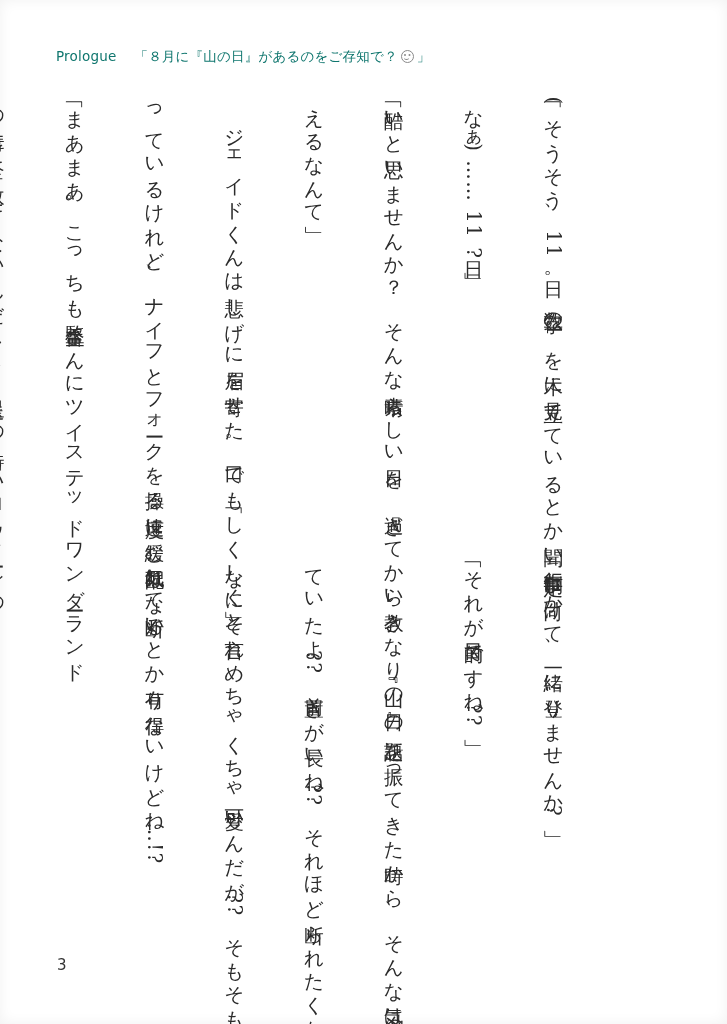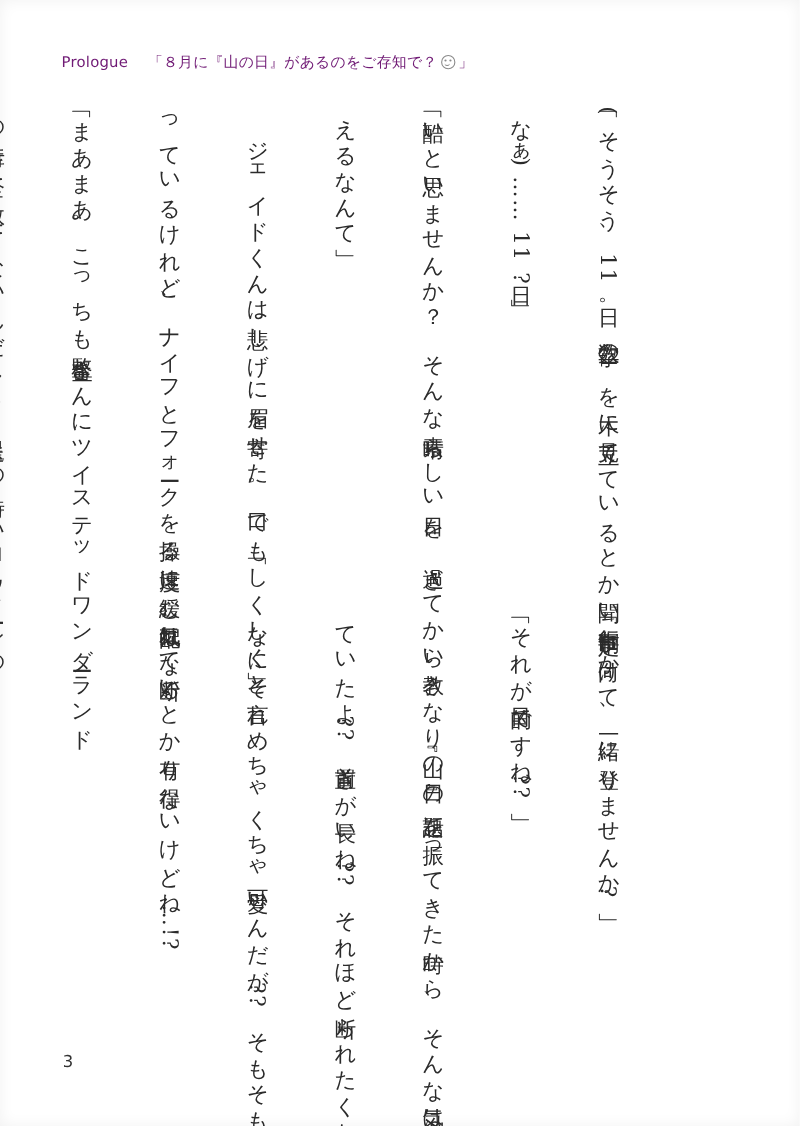--- a/index.html
+++ b/index.html
@@ -9,21 +9,21 @@
     color:#2b2b2b;
   }
   .page-edge {
     position:absolute; left:0; top:0; width:727px; height:1024px;
     box-shadow: inset 0 0 14px rgba(0,0,0,0.06);
     pointer-events:none;
   }
   .running-header {
     position:absolute; left:56px; top:48px; height:20px;
     font-family: "DejaVu Sans", "Liberation Sans", sans-serif;
-    font-size:13.5px; color:#701a75; white-space:nowrap; letter-spacing:0.2px;
+    font-size:13.5px; color:#0f766e; white-space:nowrap; letter-spacing:0.2px;
   }
   .running-header .chapter { margin-right:18px; }
   .running-header .smiley {
     display:inline-block; width:13px; height:13px; border:1.3px solid #8a8a8a;
     border-radius:50%; vertical-align:-2px; margin:0 3px; position:relative; box-sizing:border-box;
   }
   .running-header .smiley::before {
     content:""; position:absolute; left:2px; top:2.5px; width:2px; height:2px; background:#8a8a8a; border-radius:50%;
     box-shadow: 4.5px 0 0 #8a8a8a;
   }

